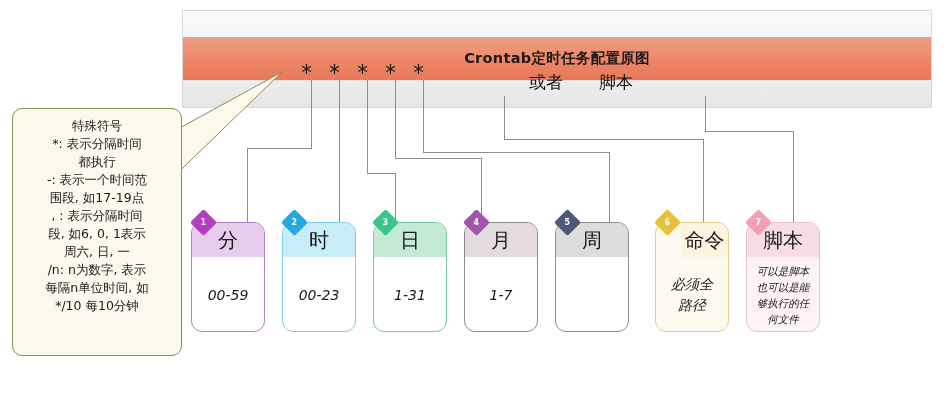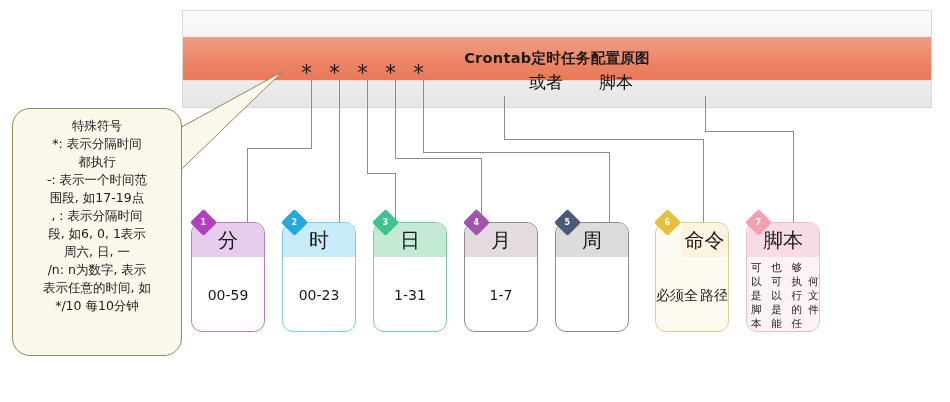--- a/index.html
+++ b/index.html
@@ -28,36 +28,36 @@
   .cmdrow .w{font-size:17px;color:#111;white-space:pre;}
   .gap1{display:inline-block;width:36px;}
   .gap2{display:inline-block;width:36px;}
 
   
   #wires{position:absolute;left:0;top:0;width:950px;height:402px;
          pointer-events:none;}
 
   
   #callout{position:absolute;left:12px;top:108px;width:170px;height:248px;
-           background:#fbf8ec;border:1px solid #8f8a5a;border-radius:18px;
+           background:#fbf8ec;border:1px solid #8f8a5a;border-radius:10px;
            box-sizing:border-box;z-index:5;
            display:flex;flex-direction:column;align-items:center;
            justify-content:flex-start;padding-top:8px;}
   .callout-line{font-size:12.5px;line-height:18px;color:#1a1a1a;
                 text-align:center;white-space:pre;width:100%;}
   #callout-tail{position:absolute;left:0;top:0;width:300px;height:260px;z-index:4;}
 
   
   .box{position:absolute;top:222px;width:74px;height:110px;
        border-radius:11px;box-sizing:border-box;overflow:hidden;
        background:#ffffff;}
   .box-head{height:34px;display:flex;align-items:center;justify-content:center;
             font-size:20px;color:#1a1a1a;}
-  .box-body{height:76px;display:flex;flex-direction:row;align-items:center;
-            justify-content:center;gap:2px;}
+  .box-body{height:76px;display:flex;flex-direction:column;align-items:center;
+            justify-content:center;gap:2px;font-style:italic;}
   .box-body .bl{font-size:14px;color:#1a1a1a;line-height:19px;text-align:center;}
   .box-body.small .bl{font-size:10.5px;line-height:14px;}
 
   
   .badge{position:absolute;top:-10px;left:4px;width:19px;height:19px;
          transform:rotate(45deg);border-radius:2px;z-index:7;
          display:flex;align-items:center;justify-content:center;}
   .badge span{transform:rotate(-45deg);font-size:8px;color:#fff;font-weight:bold;
               line-height:1;}
   .boxwrap{position:absolute;top:0;left:0;}
@@ -114,21 +114,21 @@
   <div id="callout">
     <div class="callout-line">特殊符号</div>
     <div class="callout-line">*: 表示分隔时间</div>
     <div class="callout-line">都执行</div>
     <div class="callout-line">-: 表示一个时间范</div>
     <div class="callout-line">围段, 如17-19点</div>
     <div class="callout-line">, : 表示分隔时间</div>
     <div class="callout-line">段, 如6, 0, 1表示</div>
     <div class="callout-line">周六, 日, 一</div>
     <div class="callout-line">/n: n为数字, 表示</div>
-    <div class="callout-line">表示任意的时间, 如</div>
+    <div class="callout-line">每隔n单位时间, 如</div>
     <div class="callout-line">*/10 每10分钟</div>
   </div>
 
   <div id="boxes">
       <div class="boxwrap">
         <div class="box" style="left: 191px; border: 1px solid rgb(181, 127, 196); background: rgb(255, 255, 255);">
           <div class="box-head" style="background: rgb(230, 205, 238);">分</div>
           <div class="box-body">
             <div class="bl">00-59</div>
           </div>

